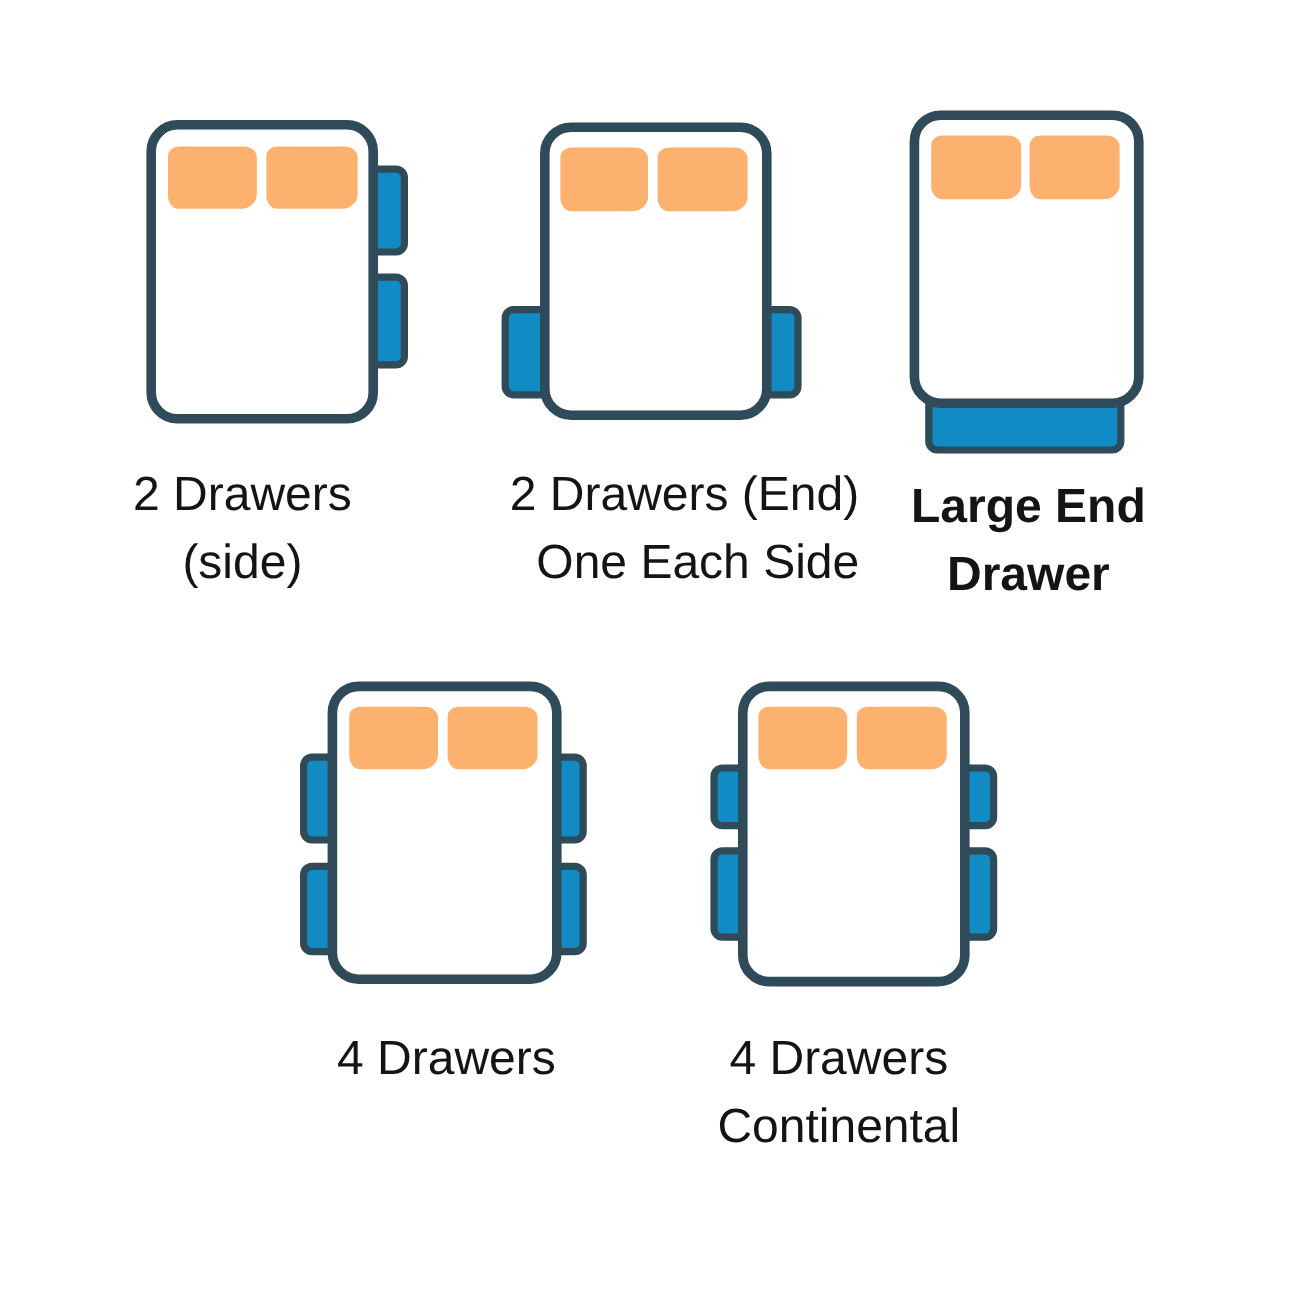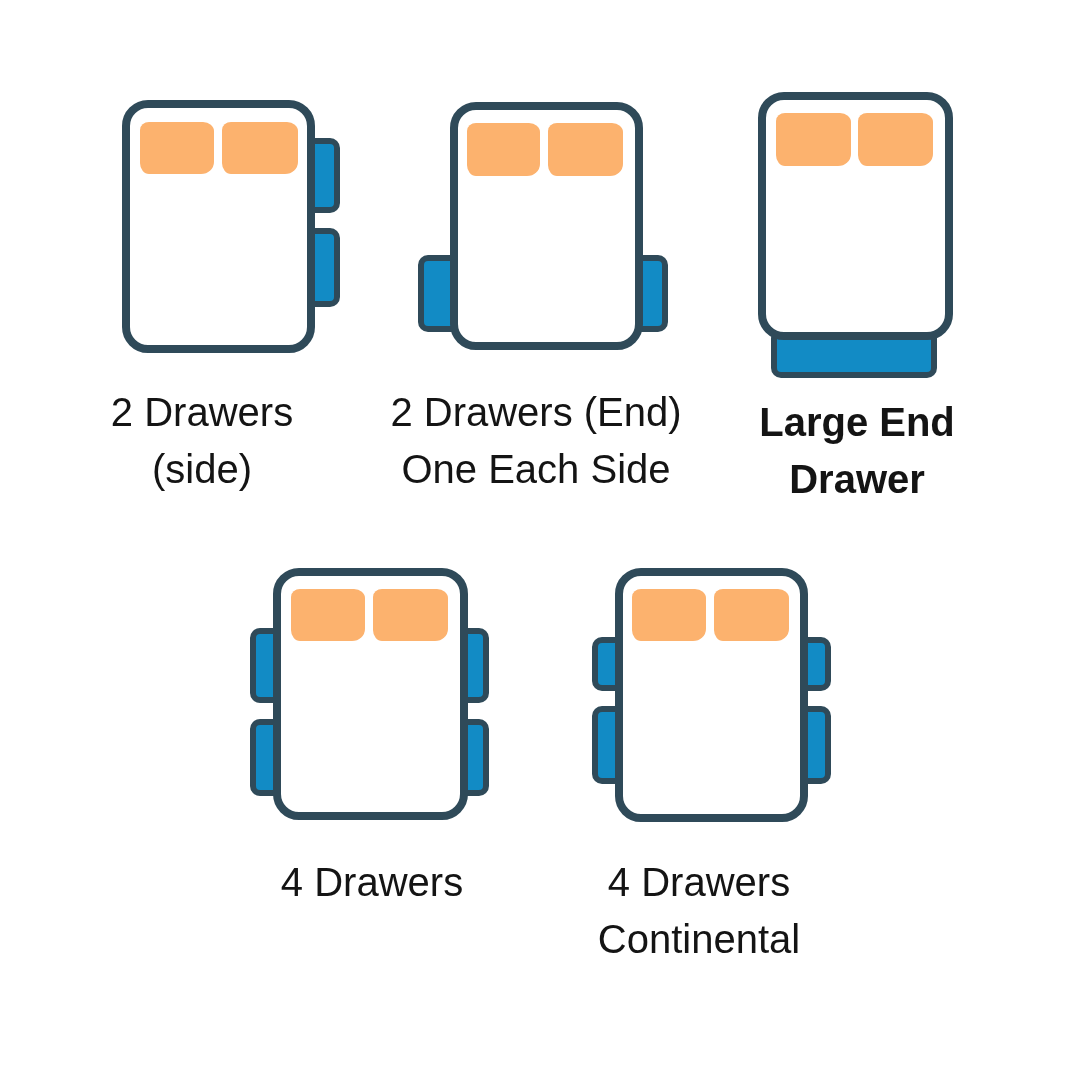--- a/index.html
+++ b/index.html
@@ -59,21 +59,21 @@
   .f1 .dr1   { left: 298px; top: 138px; width: 42px;  height: 75px; }
   .f1 .dr2   { left: 298px; top: 228px; width: 42px;  height: 79px; }
   .f1 .label { left: 22px;  top: 384px; }
 
   
   .f2 .bed   { left: 450px; top: 102px; width: 193px; height: 248px; }
   .f2 .p1    { left: 467px; top: 123px; width: 73px;  height: 53px; }
   .f2 .p2    { left: 548px; top: 123px; width: 75px;  height: 53px; }
   .f2 .dl    { left: 418px; top: 255px; width: 45px;  height: 77px; }
   .f2 .dr    { left: 626px; top: 255px; width: 42px;  height: 77px; }
-  .f2 .label { left: 356px; top: 384px; }
+  .f2 .label { left: 356px; top: 384px; text-align: right; }
 
   
   .f3 .bed   { left: 758px; top: 92px;  width: 195px; height: 248px; }
   .f3 .p1    { left: 776px; top: 113px; width: 75px;  height: 53px; }
   .f3 .p2    { left: 858px; top: 113px; width: 75px;  height: 53px; }
   .f3 .de    { left: 771px; top: 328px; width: 166px; height: 50px; }
   .f3 .label { left: 677px; top: 394px; font-weight: bold; }
 
   
   .f4 .bed   { left: 273px; top: 568px; width: 195px; height: 252px; }

